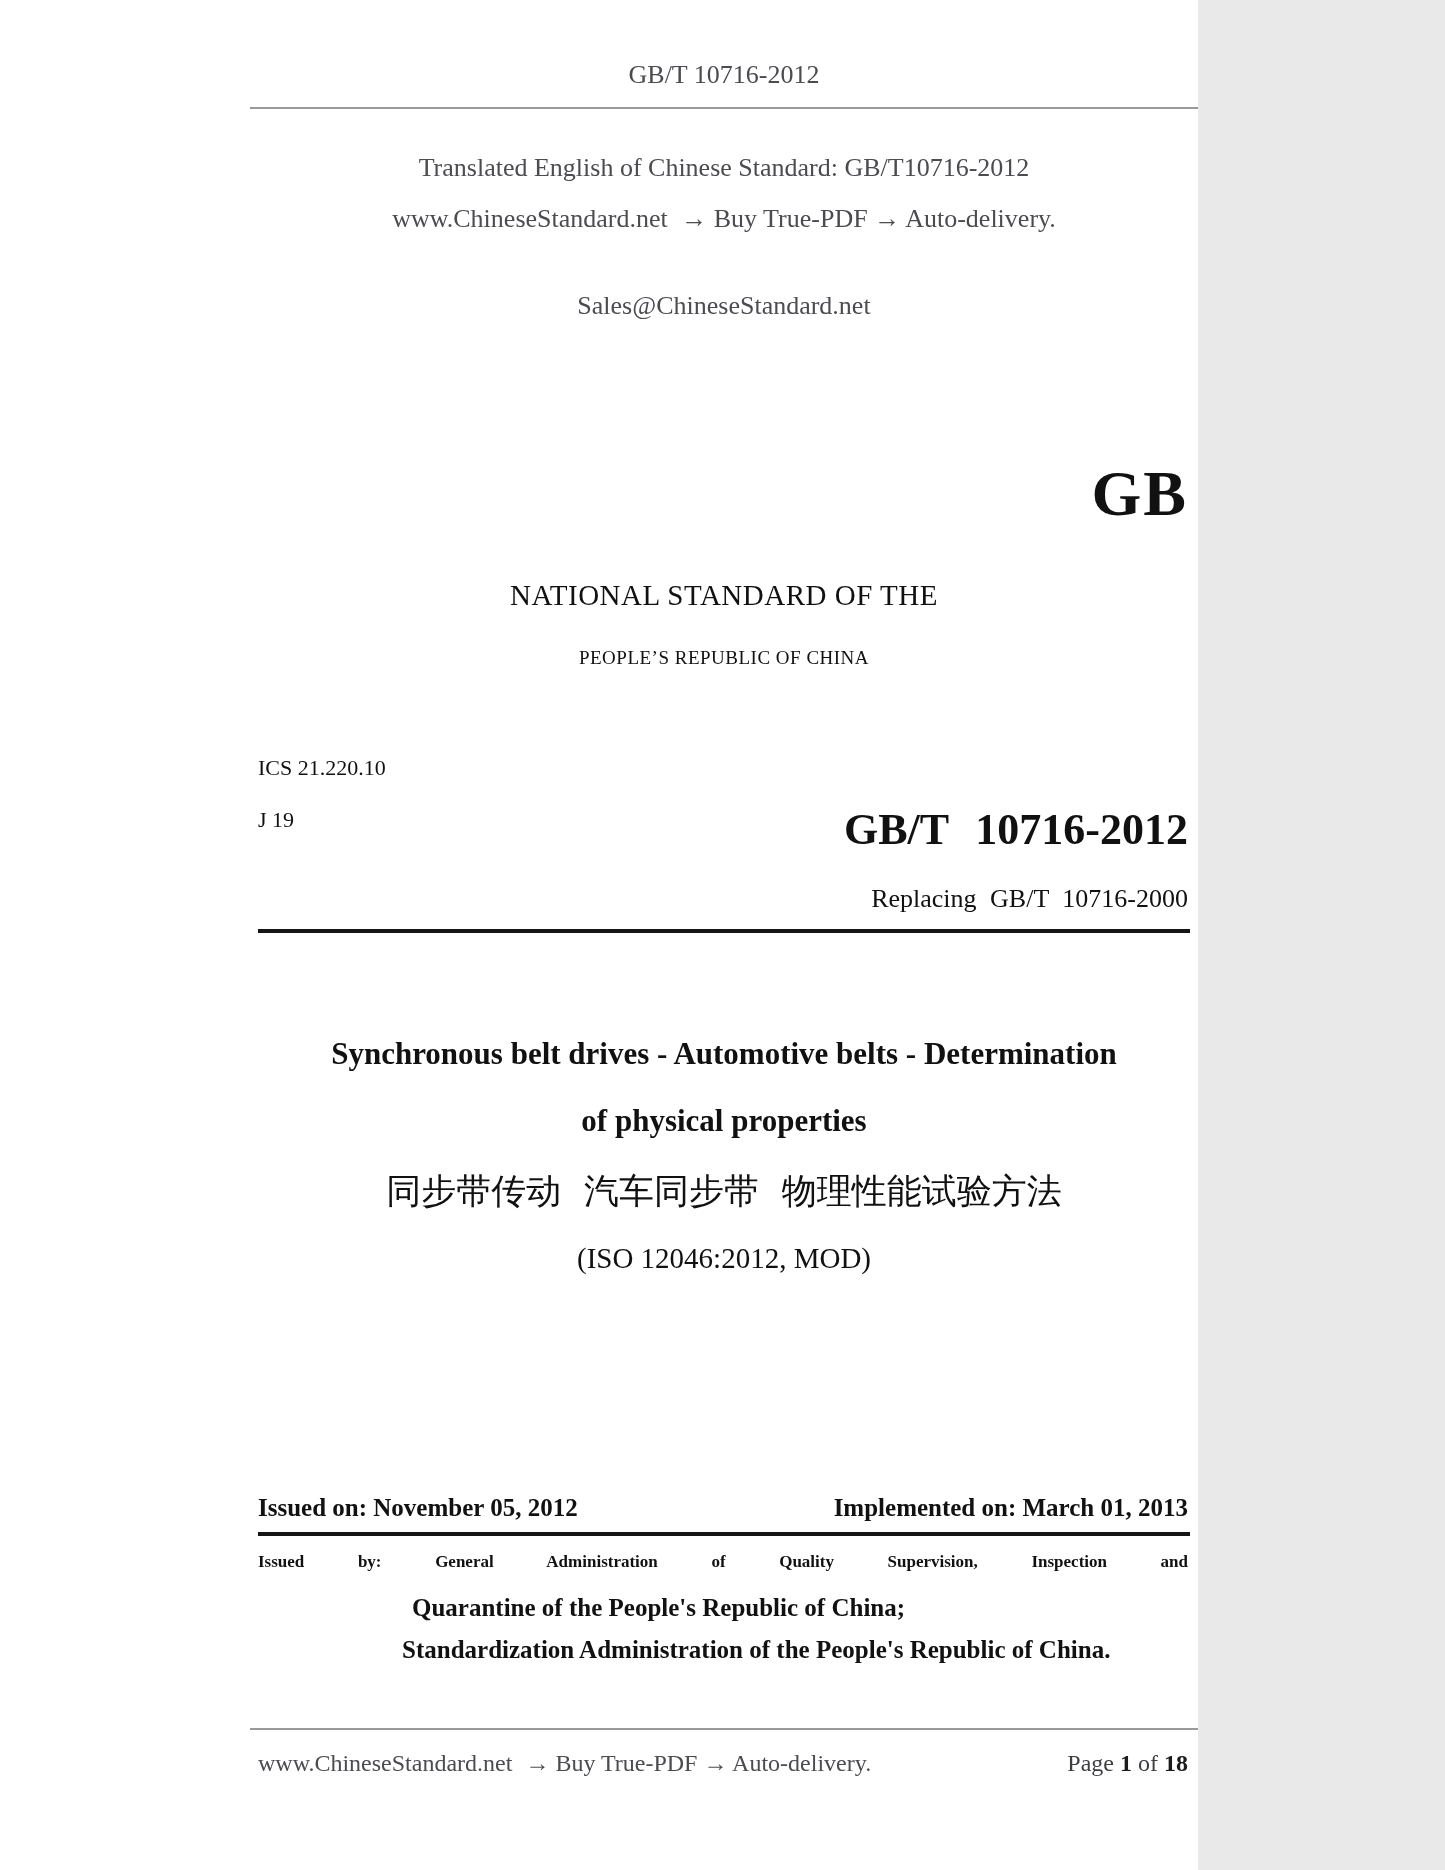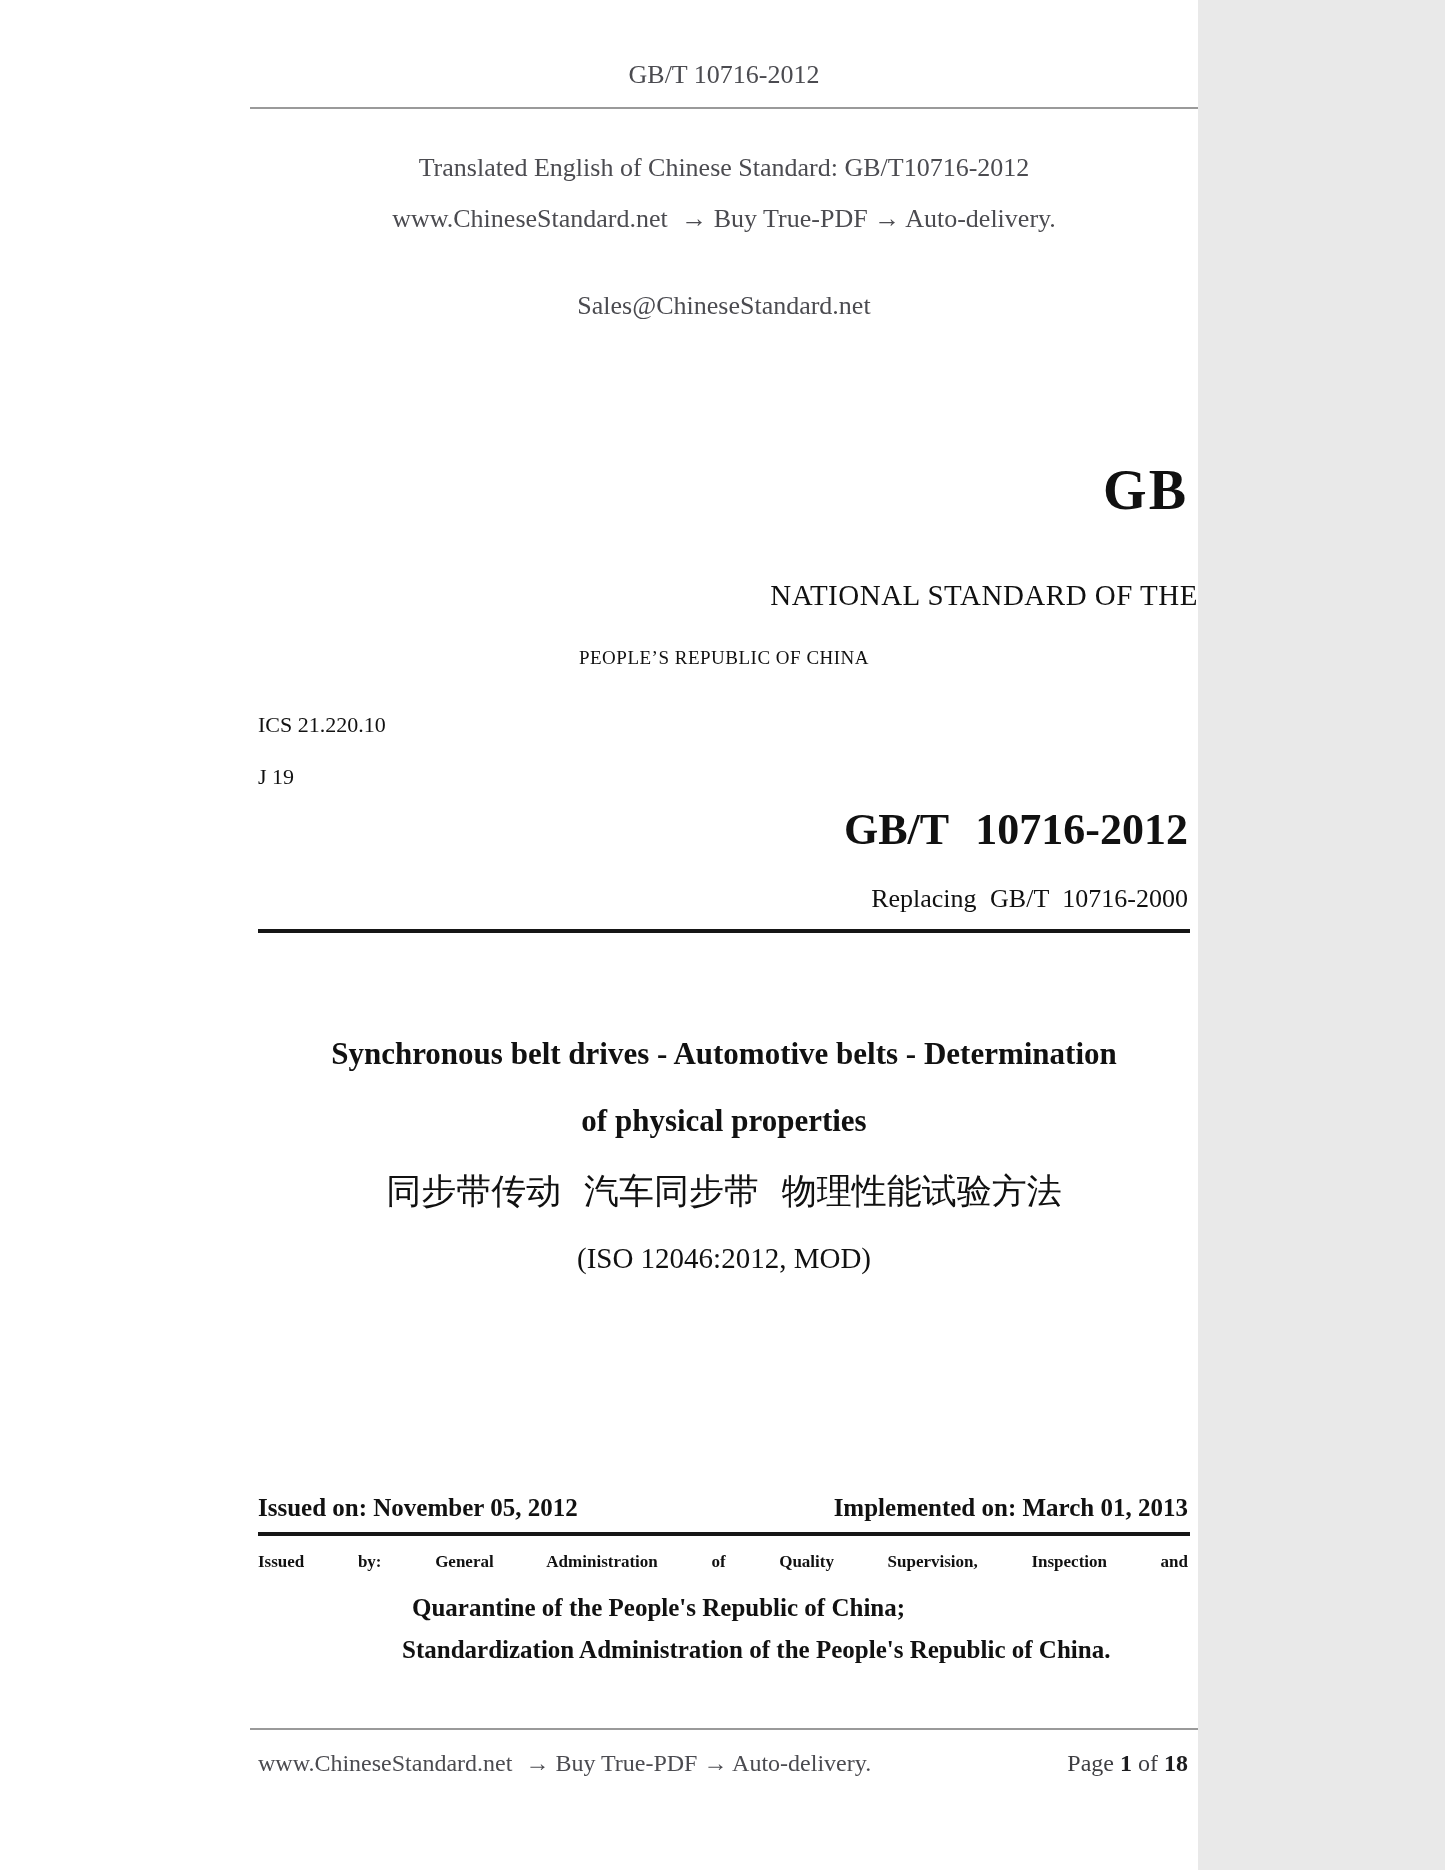--- a/index.html
+++ b/index.html
@@ -6,33 +6,33 @@
   .page{
     position:relative;
     width:1198px;height:1870px;
     background:#ffffff;
     font-family:"Liberation Serif","DejaVu Serif",serif;
     color:#111;
     overflow:hidden;
   }
   .abs{position:absolute;}
   .content-center{left:250px;width:948px;text-align:center;}
-  .content-left{left:258px;}
+  .content-left{left:258px;margin-top:43px;}
   .content-right{left:258px;width:930px;text-align:right;}
   .gray{color:#4b4b50;}
   .rule-thin{background:#9a9a9a;height:2px;}
   .rule-thick{background:#161616;height:4px;}
   .u{text-align:center;}
   .header-doc{top:60px;font-size:26px;}
   .hdr-rule{top:107px;left:250px;width:948px;}
   .translated{top:153px;font-size:26px;}
   .buyline{top:204px;font-size:26px;}
   .salesline{top:255px;font-size:26px;margin-top:36px;}
-  .gb-logo{top:462px;font-size:56px;font-weight:bold;line-height:1;letter-spacing:2px;}
-  .nat1{top:579px;font-size:29px;letter-spacing:0.5px;text-align:right;}
+  .gb-logo{top:462px;font-size:64px;font-weight:bold;line-height:1;letter-spacing:2px;}
+  .nat1{top:579px;font-size:29px;letter-spacing:0.5px;}
   .nat2{top:647px;font-size:19px;letter-spacing:0.5px;}
   .ics{top:712px;font-size:22px;}
   .j18{top:764px;font-size:22px;}
   .stdnum{top:806px;font-size:44px;font-weight:bold;word-spacing:16px;line-height:1.1;}
   .replacing{top:884px;font-size:26px;word-spacing:7px;}
   .rule1{top:929px;left:258px;width:932px;}
   .title1{top:1036px;font-size:31px;font-weight:bold;}
   .title2{top:1103px;font-size:31px;font-weight:bold;}
   .titlezh{top:1168px;font-size:35px;word-spacing:14px;}
   .isoref{top:1242px;font-size:29px;}

